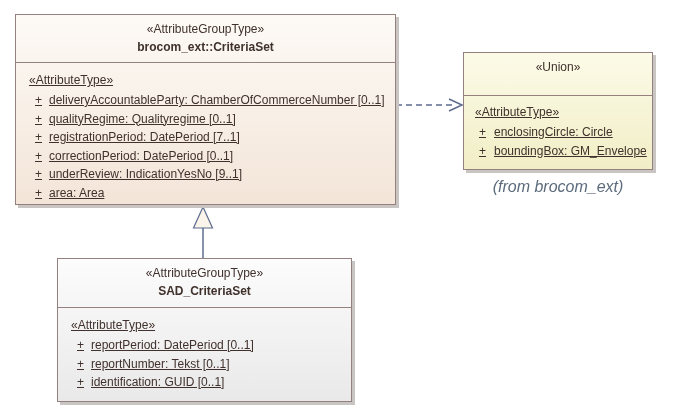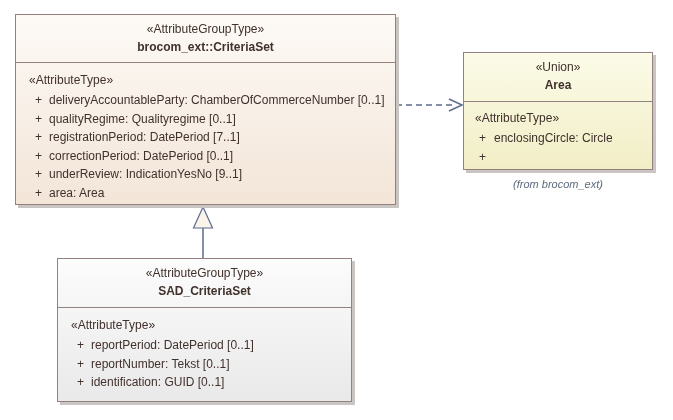--- a/index.html
+++ b/index.html
@@ -45,37 +45,37 @@
     left: 57px; top: 258px; width: 295px; height: 144px;
     background: linear-gradient(to bottom, var(--sad-fill-top), var(--sad-fill-bottom));
   }
   .class-header {
     text-align: center;
     padding-top: 6px;
     border-bottom: 1px solid var(--border);
     box-sizing: border-box;
   }
   .criteria .class-header { height: 48px; }
-  .area .class-header { height: 49px; }
+  .area .class-header { height: 43px; }
   .sad .class-header { height: 49px; }
   .stereotype { line-height: 17px; }
   .class-name { font-weight: bold; line-height: 18px; }
-  .compartment { padding: 9px 4px 0 13px; }
+  .compartment { padding: 9px 4px 0 13px; text-decoration: underline; }
   .section-label { line-height: 17px; margin-bottom: 2px; }
   .attr-row { display: flex; line-height: 18.5px; white-space: nowrap; }
   .attr-vis { width: 20px; flex: 0 0 20px; padding-left: 6px; box-sizing: border-box; }
   .attr-text { flex: 1; }
   .area .compartment { padding-top: 8px; padding-left: 11px; }
   .area .attr-vis { width: 19px; flex-basis: 19px; padding-left: 4px; }
   .pkg-caption {
     position: absolute;
     left: 463px; top: 178px; width: 190px;
     text-align: center;
     font-style: italic;
-    font-size: 11px;
+    font-size: 16px;
     color: var(--caption-text);
   }
   svg.connector-layer {
     position: absolute;
     left: 0; top: 0;
     width: 673px; height: 420px;
     pointer-events: none;
   }
   .conn-line { stroke: var(--connector); stroke-width: 1.5; fill: none; }
   .conn-dashed { stroke-dasharray: 6 4; }
@@ -127,30 +127,30 @@
       <div class="attr-row">
         <span class="attr-vis">+</span>
         <span class="attr-text">area: Area</span>
       </div>
     </div>
   </div>
 
   <div class="uml-class area">
     <div class="class-header">
       <div class="stereotype">«Union»</div>
-      <div class="class-name">Area</div>
     </div>
     <div class="compartment">
       <div class="section-label">«AttributeType»</div>
       <div class="attr-row">
         <span class="attr-vis">+</span>
         <span class="attr-text">enclosingCircle: Circle</span>
       </div>
       <div class="attr-row">
         <span class="attr-vis">+</span>
+        <span class="attr-text">boundingBox: GM_Envelope</span>
       </div>
     </div>
   </div>
   <div class="pkg-caption">(from brocom_ext)</div>
 
   <div class="uml-class sad">
     <div class="class-header">
       <div class="stereotype">«AttributeGroupType»</div>
       <div class="class-name">SAD_CriteriaSet</div>
     </div>

